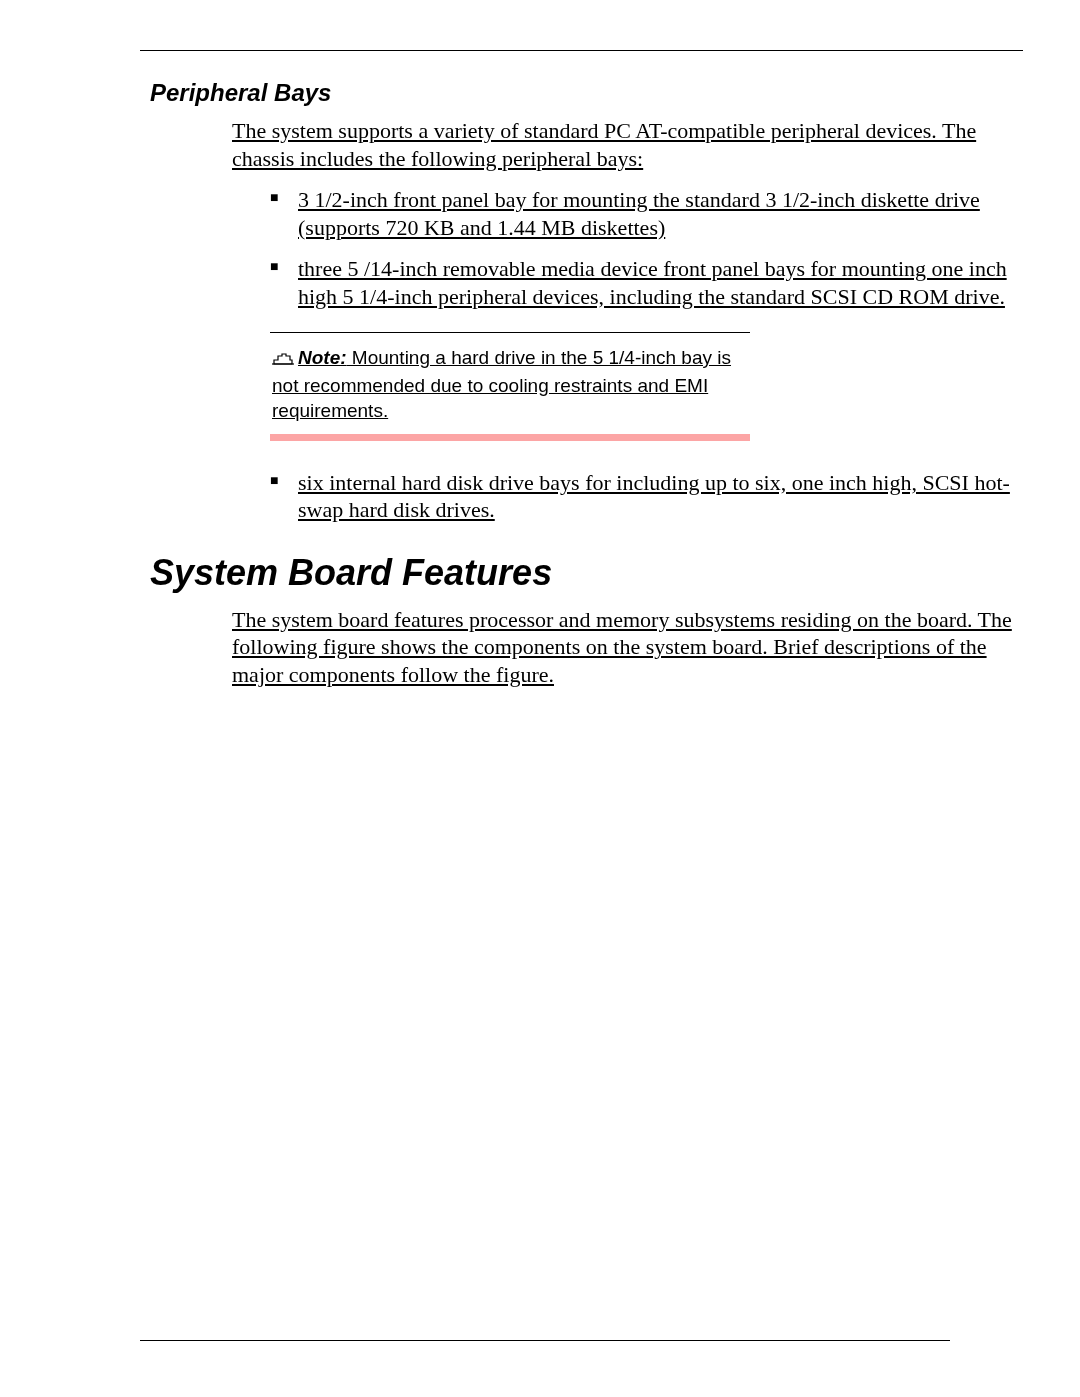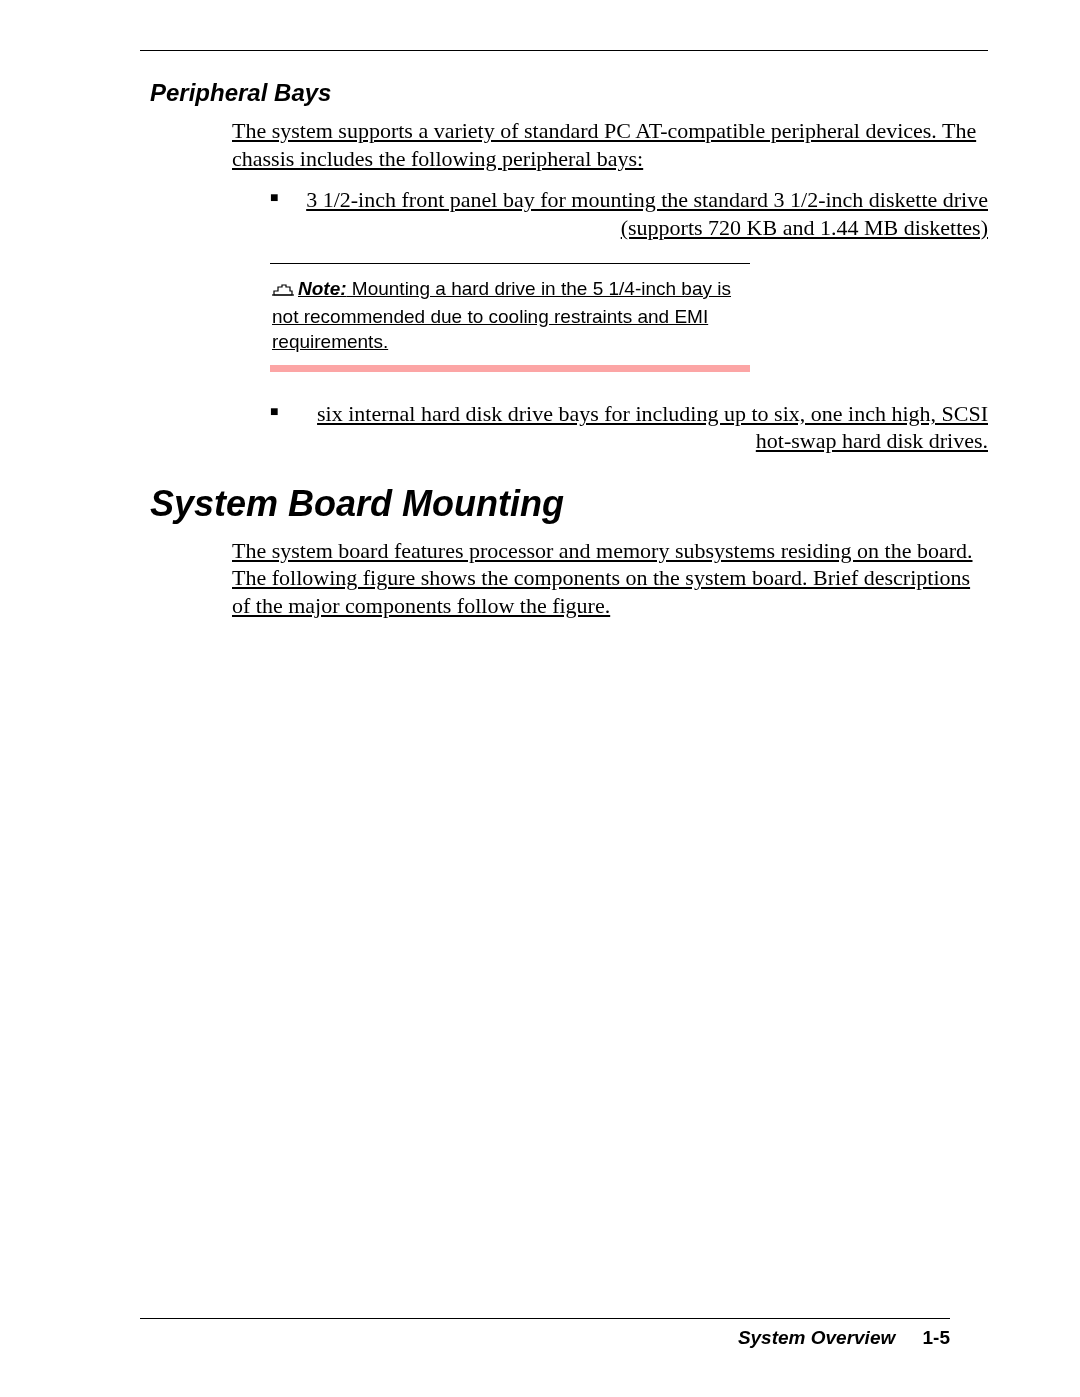--- a/index.html
+++ b/index.html
@@ -5,21 +5,21 @@
     * { margin: 0; padding: 0; box-sizing: border-box; }
     body {
       width: 1080px;
       height: 1397px;
       background: #ffffff;
       font-family: 'Times New Roman', Times, serif;
       color: #000;
       position: relative;
     }
     .page {
-      padding: 50px 92px 60px 140px;
+      padding: 50px 57px 60px 140px;
       height: 100%;
       position: relative;
     }
     .hr-top {
       border: none;
       border-top: 1.5px solid #000;
       margin-bottom: 28px;
     }
     .subheading {
       font-family: Arial, Helvetica, sans-serif;
@@ -40,21 +40,20 @@
     }
     ul.bullets {
       list-style: none;
       margin-left: 38px;
       margin-bottom: 10px;
     }
     ul.bullets li {
       position: relative;
       padding-left: 28px;
       margin-bottom: 14px;
-      text-align: right;
     }
     ul.bullets li::before {
       content: "■";
       position: absolute;
       left: 0;
       top: 3px;
       font-size: 14px;
     }
     .note-box {
       margin-left: 38px;
@@ -117,42 +116,39 @@
 <div class="page">
   <hr class="hr-top">
 
   <h3 class="subheading">Peripheral Bays</h3>
 
   <div class="body-block">
     <p class="body-para">The system supports a variety of standard PC AT-compatible peripheral devices. The chassis includes the following peripheral bays:</p>
 
     <ul class="bullets">
       <li>3 1/2-inch front panel bay for mounting the standard 3 1/2-inch diskette drive (supports 720 KB and 1.44 MB diskettes)</li>
+      <li>three 5 /14-inch removable media device front panel bays for mounting one inch high 5 1/4-inch peripheral devices, including the standard SCSI CD ROM drive.</li>
     </ul>
 
     <div class="note-box">
       <span class="note-icon">
         <svg width="22" height="16" viewBox="0 0 22 16">
           <path d="M2 10 L6 10 L6 6 L10 6 L10 4 L14 4 L14 6 L18 6 L18 10 L20 10 L20 14 L2 14 Z" fill="none" stroke="#000" stroke-width="1.2"></path>
           <line x1="0" y1="14" x2="22" y2="14" stroke="#000" stroke-width="1.2"></line>
         </svg>
       </span><span class="note-label">Note:</span><span> Mounting a hard drive in the 5 1/4-inch bay is not recommended due to cooling restraints and EMI requirements.</span>
     </div>
 
     <ul class="bullets">
       <li>six internal hard disk drive bays for including up to six, one inch high, SCSI hot-swap hard disk drives.</li>
     </ul>
   </div>
 
-  <h2 class="main-heading">System Board Mounting</h2>
+  <h2 class="main-heading">System Board Features</h2>
 
   <div class="body-block">
     <p class="body-para">The system board features processor and memory subsystems residing on the board. The following figure shows the components on the system board. Brief descriptions of the major components follow the figure.</p>
   </div>
 
   <div class="footer">
     <hr class="hr-bottom">
-    <div class="footer-text">
-      <span class="footer-title">System Overview</span>
-      <span class="footer-page">1-5</span>
-    </div>
   </div>
 </div>
 
 </body></html>

